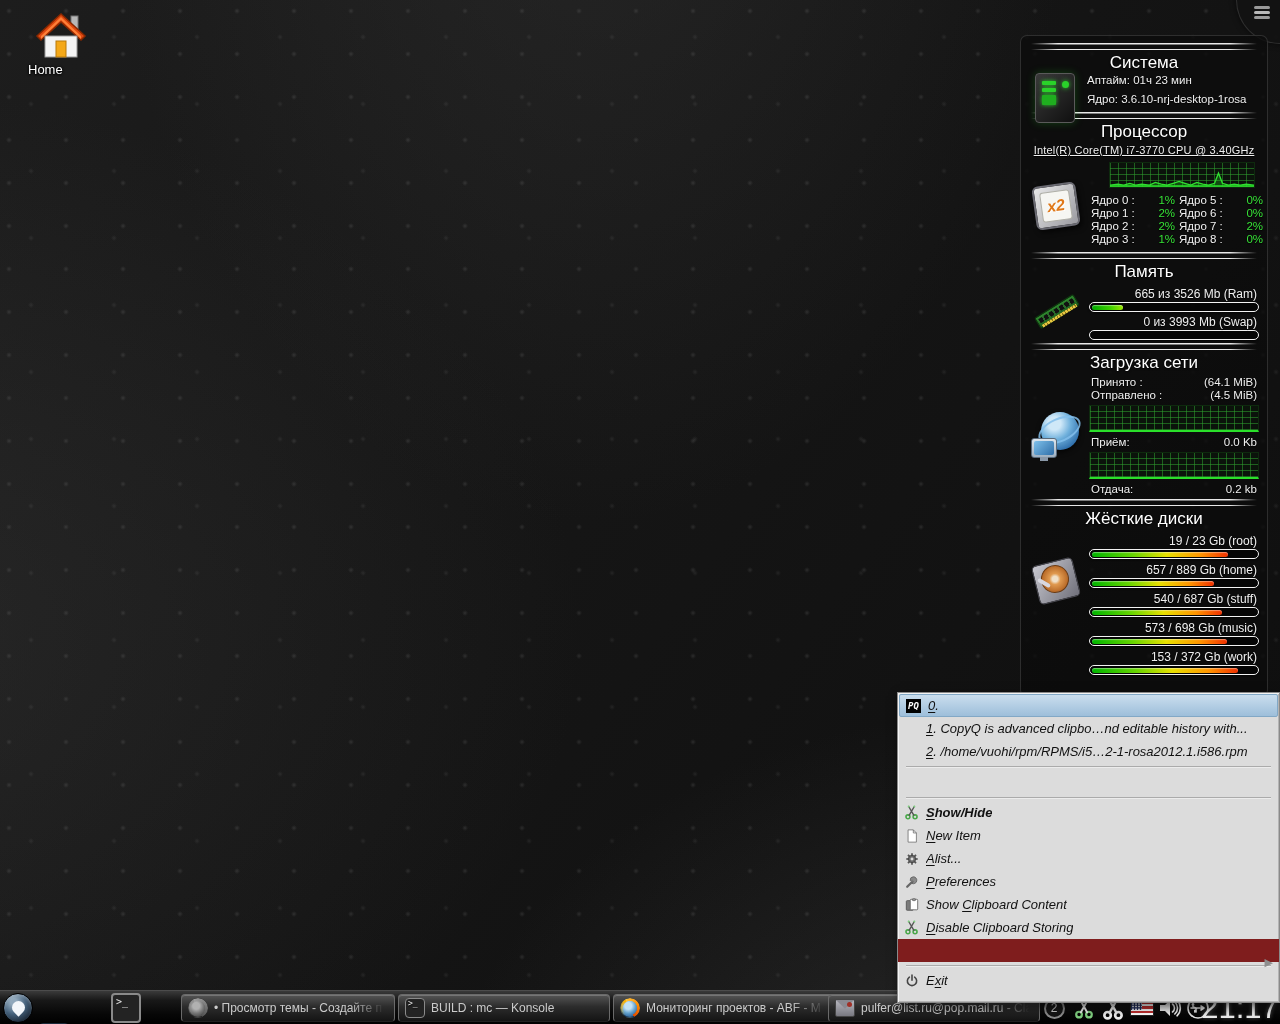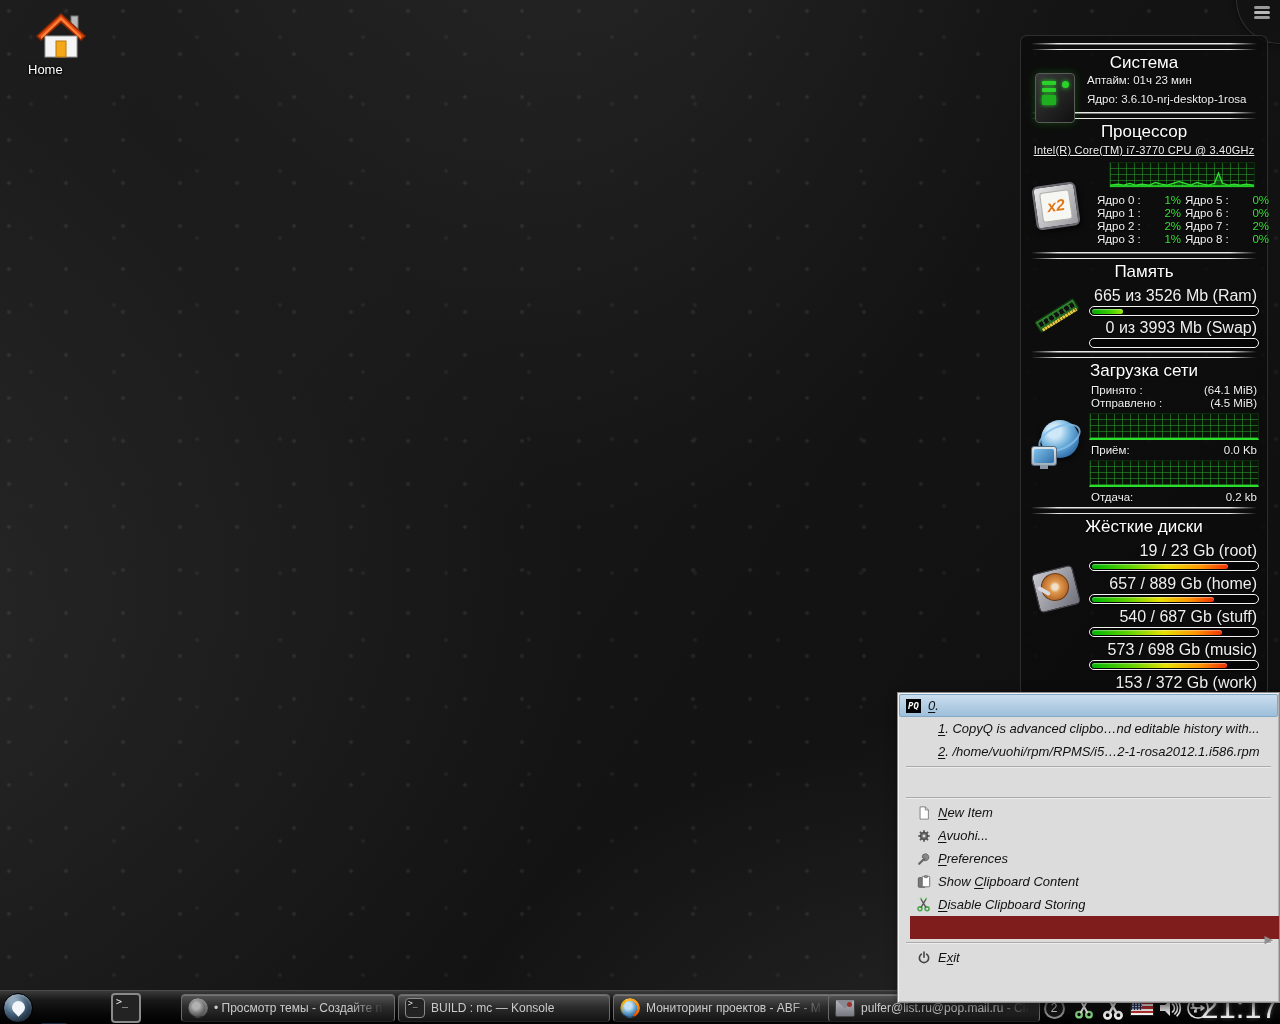--- a/index.html
+++ b/index.html
@@ -54,32 +54,32 @@
 
   
   .cpu-model { text-align:center; font-size:11px; letter-spacing:.2px; margin:2px 0 6px;text-decoration:underline; }
   .graph { background:#0b130b; border:1px solid #0e2a0e; position:relative;
     background-image:
       repeating-linear-gradient(90deg, rgba(46,160,46,.55) 0 1px, rgba(0,0,0,0) 1px 8px),
       repeating-linear-gradient(0deg, rgba(46,160,46,.55) 0 1px, rgba(0,0,0,0) 1px 6px); }
   .cpu-graph { width:146px; height:26px; margin-left:auto; margin-right:4px; }
   .graph svg { position:absolute; inset:0; width:100%; height:100%; }
   .cores { display:grid; grid-template-columns:46px 34px 46px 34px; column-gap:4px; row-gap:1px;
-    font-size:11.5px; margin:6px 0 4px 8px; text-shadow:0 1px 1px #000; }
+    font-size:11.5px; margin:6px 0 4px 2px; text-shadow:0 1px 1px #000; }
   .cores .cl { color:#f2f2f2; white-space:nowrap; }
   .cores .cv { color:#37e037; text-align:right; }
 
   
   .meter { height:10px; border:1.5px solid #f2f2f2; border-radius:5px; background:rgba(0,0,0,.55);
     padding:1.5px; box-shadow:0 1px 2px rgba(0,0,0,.7); }
   .meter .fill { height:100%; border-radius:3px;
     background:linear-gradient(90deg,#00b400,#66d400 30%,#e8e000 55%,#ff9400 80%,#f03000 100%);
     box-shadow:inset 0 1px 1px rgba(255,255,255,.4); }
   .meter .fill.green { background:linear-gradient(90deg,#00a800,#3ed000 60%,#9ae800 100%); }
-  .bar-label { font-size:16px; text-align:right; text-shadow:0 1px 1px #000; margin:3px 2px 1px 0; white-space:nowrap; }
+  .bar-label { font-size:12px; text-align:right; text-shadow:0 1px 1px #000; margin:3px 2px 1px 0; white-space:nowrap; }
 
   
   .net-kv { display:flex; justify-content:space-between; font-size:11.5px; text-shadow:0 1px 1px #000; margin:1px 2px; }
   .net-graph { width:100%; height:27px; margin:4px 0; border-bottom:2px solid #2ae02a; }
 
   
   .disk-row { margin-bottom:4px; }
 
   
   .tower-ic { width:40px; height:50px; background:linear-gradient(135deg,#3a3a3a,#101010);
@@ -118,21 +118,21 @@
   .hdd-ic .disc { position:absolute; left:10px; top:6px; width:28px; height:28px; border-radius:50%;
     background:radial-gradient(circle, #f0e0c8 0 15%, #e09a50 30%, #b86a28 70%, #8a4a18 100%);
     border:1px solid #6a3a12; transform:rotate(-14deg); }
   .hdd-ic .arm { position:absolute; left:6px; top:22px; width:14px; height:4px; background:#d8d8e0; border-radius:2px; transform:rotate(30deg); }
 
   
   .menu { position:absolute; left:897px; top:692px; width:383px; height:311px; z-index:50;
     background:#dcdcdc; border:1px solid #8a8a8a;
     box-shadow:inset 1px 1px 0 #f4f4f4, inset -1px -1px 0 #b4b4b4, 3px 4px 10px rgba(0,0,0,.65);
     font-size:13px; color:#111; padding-top:1px;font-style:italic; }
-  .mi { height:23px; display:flex; align-items:center; padding:0 6px 0 5px; position:relative;margin-left:12px; }
+  .mi { height:23px; display:flex; align-items:center; padding:0 6px 0 5px; position:relative; }
   .mi .mi-ic { width:17px; height:16px; margin-right:6px; flex:0 0 17px; display:flex; align-items:center; justify-content:center; }
   .mi .mi-label { white-space:nowrap; overflow:hidden; }
   .mi.sel { background:linear-gradient(#cadeee,#9dbeda); border:1px solid #82a8c6; border-radius:2px; margin:0 1px; }
   .mi.bold { font-weight:bold; }
   .mi.disabled { color:#9e9e9e; background:#7f1d1d;flex-direction:column; }
   .mi .arrow { margin-left:auto; color:#8e8e8e; font-family:"DejaVu Sans", sans-serif; font-size:11px; }
   .msep { height:1px; background:#ababab; margin:3px 8px 3px 8px; box-shadow:0 1px 0 #ececec; }
   .mgap { height:24px; }
   .copyq-logo { width:15px; height:14px; background:#000; color:#fff; font-weight:bold; font-size:9px;
     display:flex; align-items:center; justify-content:center; letter-spacing:0; font-family:"DejaVu Sans Mono", monospace; }
@@ -384,20 +384,32 @@
     </div>
     <div class="mi">
       <span class="mi-ic"></span>
       <span class="mi-label"><span></span><u>2</u><span>. /home/vuohi/rpm/RPMS/i5…2-1-rosa2012.1.i586.rpm</span></span>
     </div>
 
     <div class="msep"></div>
     <div class="mgap"></div>
     <div class="msep"></div>
 
+    <div class="mi bold">
+      <span class="mi-ic">
+        <svg viewBox="0 0 16 16" width="15" height="15">
+            <circle cx="4.2" cy="12.6" r="2.1" fill="none" stroke="#4aa84a" stroke-width="1.7"></circle>
+            <circle cx="11.8" cy="12.6" r="2.1" fill="none" stroke="#4aa84a" stroke-width="1.7"></circle>
+            <path d="M5.6 10.9 L11 1.6 M10.4 10.9 L5 1.6" stroke="#555" stroke-width="1.5" stroke-linecap="round"></path>
+            <circle cx="5" cy="1.6" r="1.1" fill="#7fcf7f"></circle>
+            <circle cx="11" cy="1.6" r="1.1" fill="#7fcf7f"></circle>
+          </svg>
+      </span>
+      <span class="mi-label"><span></span><u>S</u><span>how/Hide</span></span>
+    </div>
 
     <div class="mi">
       <span class="mi-ic">
         <svg viewBox="0 0 16 16" width="14" height="14">
             <path d="M3.5 1 h6 l3.5 3.5 v10.5 h-9.5 z" fill="#fff" stroke="#777" stroke-width="1"></path>
             <path d="M9.5 1 v3.5 h3.5" fill="none" stroke="#777" stroke-width="1"></path>
           </svg>
       </span>
       <span class="mi-label"><span></span><u>N</u><span>ew Item</span></span>
     </div>
@@ -408,21 +420,21 @@
             <g stroke="#555" stroke-width="2">
               <line x1="8" y1="1.5" x2="8" y2="14.5"></line>
               <line x1="1.5" y1="8" x2="14.5" y2="8"></line>
               <line x1="3.4" y1="3.4" x2="12.6" y2="12.6"></line>
               <line x1="12.6" y1="3.4" x2="3.4" y2="12.6"></line>
             </g>
             <circle cx="8" cy="8" r="4.2" fill="#6a6a6a" stroke="#444" stroke-width="1"></circle>
             <circle cx="8" cy="8" r="1.7" fill="#dcdcdc"></circle>
           </svg>
       </span>
-      <span class="mi-label"><span></span><u>A</u><span>vuohi...</span></span>
+      <span class="mi-label"><span></span><u>A</u><span>list...</span></span>
     </div>
 
     <div class="mi">
       <span class="mi-ic">
         <svg viewBox="0 0 16 16" width="14" height="14">
             <path d="M2.5 13.5 L8 8" stroke="#666" stroke-width="2.6" stroke-linecap="round"></path>
             <path d="M9.5 2 a4 4 0 1 1 -1.5 7.7 l1.5-2.2 -1-1.5 -2.6 .4 a4 4 0 0 1 3.6-4.4 z" fill="#8a8a8a" stroke="#555" stroke-width=".8"></path>
           </svg>
       </span>
       <span class="mi-label"><span></span><u>P</u><span>references</span></span>

